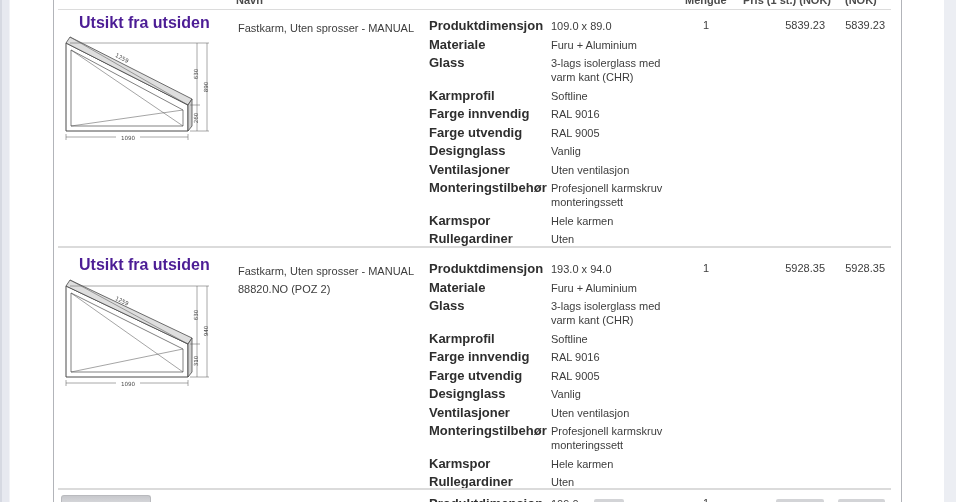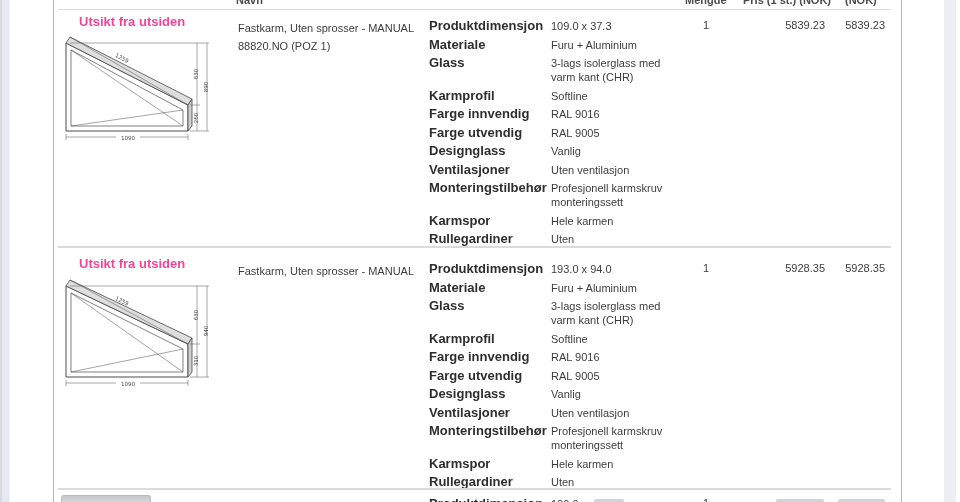--- a/index.html
+++ b/index.html
@@ -19,21 +19,21 @@
   .page{
     position:absolute;left:53px;top:0;width:847px;height:502px;
     background:#fff;border-left:1.5px solid #b2b4b9;border-right:1.5px solid #b2b4b9;
     overflow:hidden;
   }
   
   .th{position:absolute;font-size:11px;font-weight:bold;color:#4c4c4c;top:-6px;white-space:nowrap;}
   .header-line{position:absolute;left:4px;top:9px;width:833px;height:1px;background:#dcdcdc;}
   .row-sep{position:absolute;left:4px;width:833px;height:2px;background:#dbdbdb;}
   .row{position:absolute;left:0;width:847px;}
-  .draw-title{position:absolute;font-size:13px;font-weight:bold;color:#ec4899;white-space:nowrap;}
+  .draw-title{position:absolute;font-size:16px;font-weight:bold;color:#4c1d95;white-space:nowrap;}
   .name{position:absolute;font-size:11px;line-height:18px;color:#3d3d3d;white-space:nowrap;}
   .specs{position:absolute;width:260px;display:flex;flex-direction:column;}
   .spec-item{display:flex;margin-bottom:4.5px;}
   .spec-label{width:122px;font-size:13px;line-height:14px;font-weight:bold;color:#2e2e2e;flex:none;}
   .spec-value{width:130px;font-size:11px;line-height:14px;color:#3d3d3d;}
   .num{position:absolute;font-size:11px;color:#3d3d3d;text-align:right;white-space:nowrap;}
   svg.draw{position:absolute;overflow:visible;}
   svg.draw text{font-family:"DejaVu Sans",sans-serif;font-size:5.6px;fill:#4c4c4c;}
   svg.draw .frame{fill:#ffffff;stroke:#4a4a4a;stroke-width:1;}
   svg.draw .band{fill:#dedede;stroke:#4a4a4a;stroke-width:.8;}
@@ -92,27 +92,26 @@
         <line class="dim" x1="137" y1="13" x2="137" y2="101"></line>
         <line class="dim" x1="147" y1="13" x2="147" y2="101"></line>
         <text transform="rotate(-90 135.5 44)" x="135.5" y="46" text-anchor="middle">630</text>
         <text transform="rotate(-90 135.5 88)" x="135.5" y="90" text-anchor="middle">260</text>
         <text transform="rotate(-90 145.5 57)" x="145.5" y="59" text-anchor="middle">890</text>
         <text transform="rotate(27 62 28)" x="62" y="30" text-anchor="middle">1259</text>
       </svg>
 
       <div class="name" style="left:184px;top:9px">
         <div>Fastkarm, Uten sprosser - MANUAL</div>
-        <div>88820.NO (POZ 1)</div>
       </div>
 
       <div class="specs" style="left:375px;top:9px">
         <div class="spec-item">
             <div class="spec-label">Produktdimensjon</div>
-            <div class="spec-value">109.0 x 37.3</div>
+            <div class="spec-value">109.0 x 89.0</div>
           </div>
         <div class="spec-item">
             <div class="spec-label">Materiale</div>
             <div class="spec-value">Furu + Aluminium</div>
           </div>
         <div class="spec-item">
             <div class="spec-label">Glass</div>
             <div class="spec-value">3-lags isolerglass med varm kant (CHR)</div>
           </div>
         <div class="spec-item">
@@ -180,20 +179,21 @@
         <line class="dim" x1="137" y1="13" x2="137" y2="104"></line>
         <line class="dim" x1="147" y1="13" x2="147" y2="104"></line>
         <text transform="rotate(-90 135.5 42)" x="135.5" y="44" text-anchor="middle">630</text>
         <text transform="rotate(-90 135.5 88)" x="135.5" y="90" text-anchor="middle">310</text>
         <text transform="rotate(-90 145.5 58)" x="145.5" y="60" text-anchor="middle">940</text>
         <text transform="rotate(26 62 28)" x="62" y="30" text-anchor="middle">1259</text>
       </svg>
 
       <div class="name" style="left:184px;top:13px">
         <div>Fastkarm, Uten sprosser - MANUAL</div>
+        <div>88820.NO (POZ 2)</div>
       </div>
 
       <div class="specs" style="left:375px;top:13px">
         <div class="spec-item">
             <div class="spec-label">Produktdimensjon</div>
             <div class="spec-value">193.0 x 94.0</div>
           </div>
         <div class="spec-item">
             <div class="spec-label">Materiale</div>
             <div class="spec-value">Furu + Aluminium</div>

